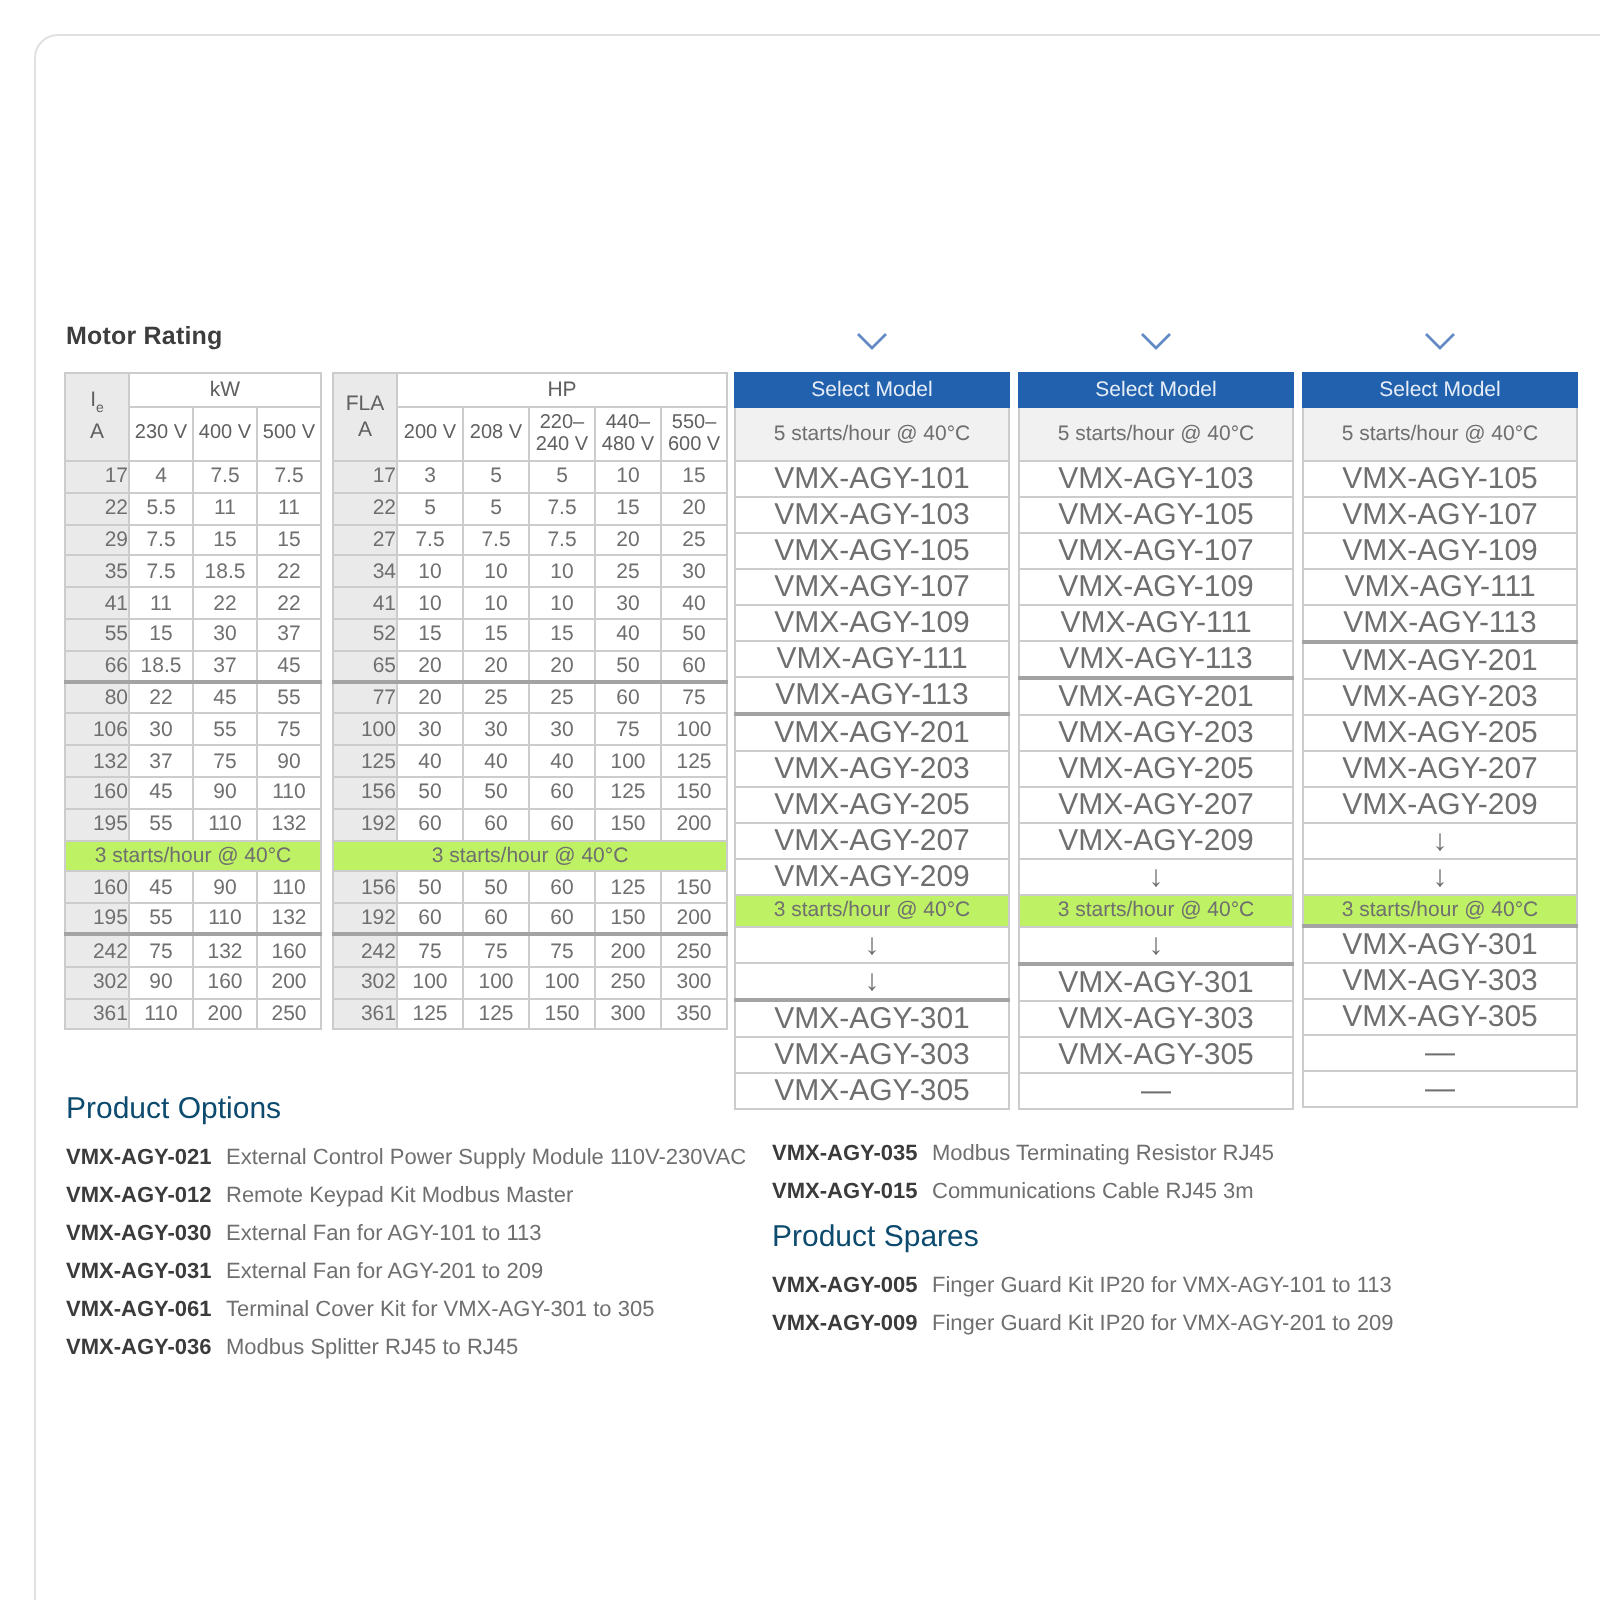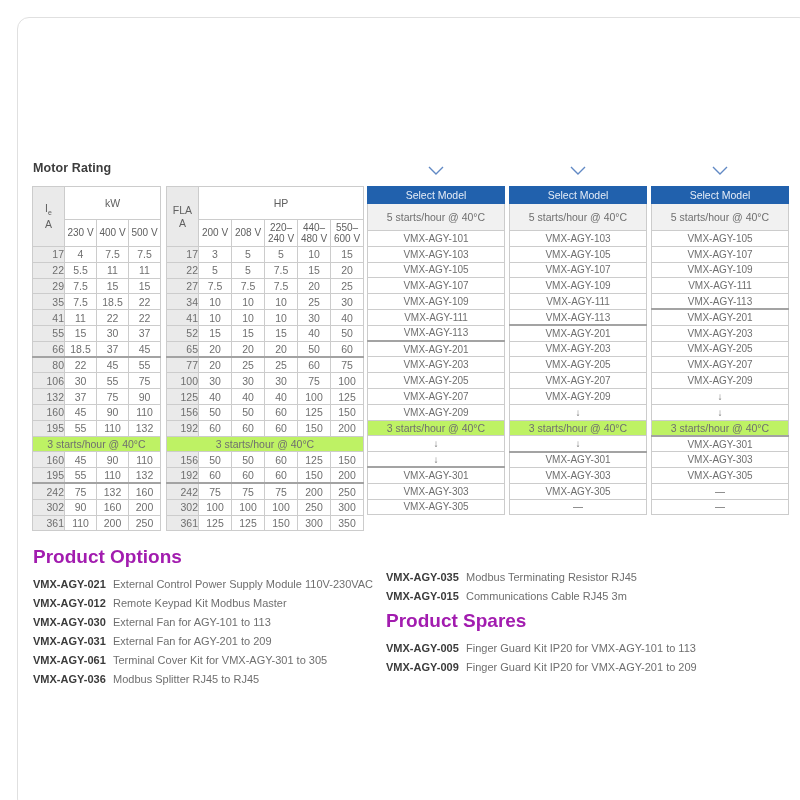--- a/index.html
+++ b/index.html
@@ -12,38 +12,38 @@
     font-size:12.5px; font-weight:bold; color:#3d3d3d; letter-spacing:.1px; }
 
   table { border-collapse:collapse; position:absolute; table-layout:fixed; background:#fff; }
   th, td { border:1px solid #cccccc; text-align:center; vertical-align:middle;
     color:#6f6f6f; font-weight:normal; overflow:hidden; }
 
   
   .rating td { height:15.8px; font-size:10.5px; padding:0; }
   .rating .corner { background:#eaeaea; font-size:10.5px; line-height:1.2; color:#606060; }
   .rating .corner sub { font-size:7px; }
-  .rating .gh { height:33px; font-size:10.5px; color:#606060; }
+  .rating .gh { height:17px; font-size:10.5px; color:#606060; }
   .rating .vrow th { height:27px; font-size:10px; line-height:1.15; color:#606060; padding:0 1px; }
   .rowhead { background:#eaeaea;text-align:right; }
 
   
-  .model td { height:15.8px; font-size:10px; padding:0; }
+  .model td { height:15.8px; font-size:15px; padding:0; }
   .model .select-header { height:17px; background:#2161ad; border-color:#2161ad;
     color:#e6edf7; font-size:10.5px; }
   .model .starts5 { height:27px; background:#f1f1f1; font-size:10.5px; }
 
   .subrow td { background:#bef264; font-size:10.5px; }
   tr.thick-below td, tr.thick-below th { border-bottom:2px solid #a3a3a3; }
   tr.thick-above td { border-top:2px solid #a3a3a3; }
 
   .chevron { position:absolute; top:147px; width:18px; height:11px; }
 
   
-  .blue-heading { font-size:19px; font-weight:bold; color:#a21caf; margin-bottom:6px; }
+  .blue-heading { font-size:15px; font-weight:normal; color:#0c4a6e; margin-bottom:6px; }
   .opt-block { position:absolute; }
   .opt-row { display:flex; align-items:center; height:19px; font-size:11px; white-space:nowrap; }
   .opt-code { width:80px; flex:0 0 80px; font-weight:bold; color:#3b3b3b; }
   .opt-desc { color:#6f6f6f; }
 </style>
 </head>
 <body>
 
 <div class="canvas">
 

